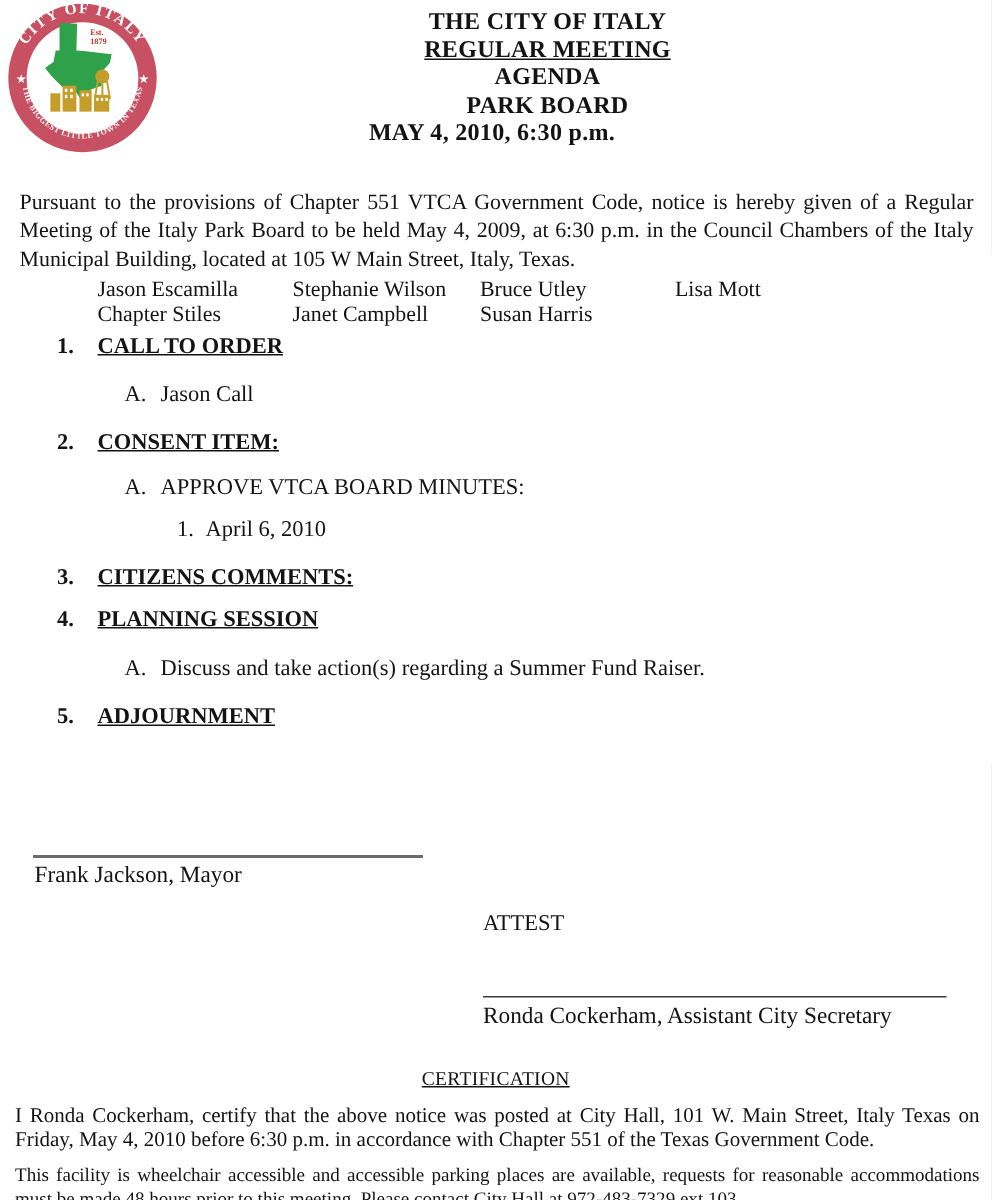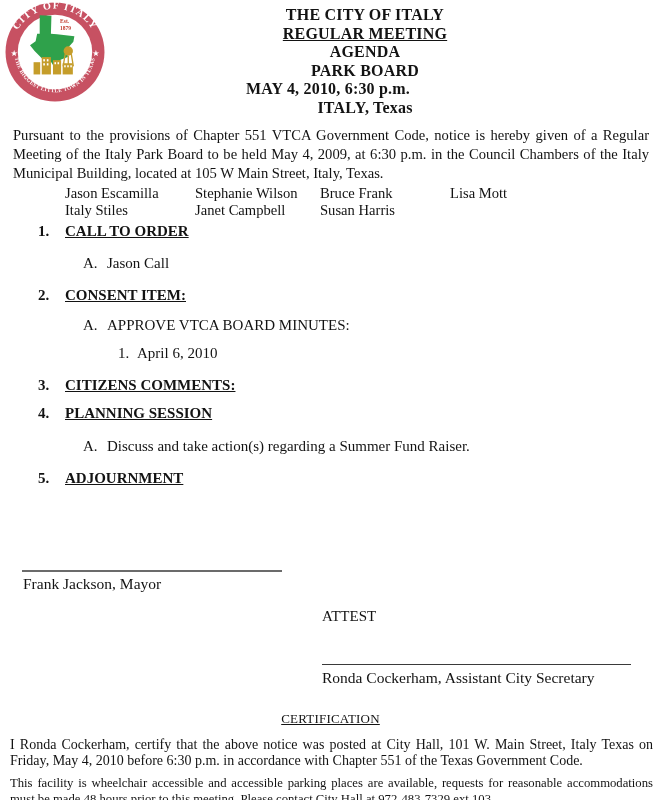--- a/index.html
+++ b/index.html
@@ -108,31 +108,30 @@
       </g>
     </svg>
   </div>
 
   <div class="header">
     <div class="hline">THE CITY OF ITALY</div>
     <div class="hline underline">REGULAR MEETING</div>
     <div class="hline">AGENDA</div>
     <div class="hline">PARK BOARD</div>
     <div class="hline shift-left">MAY 4, 2010, 6:30 p.m.</div>
-    <div class="hline">ITALY, Texas</div>
   </div>
 
   <div class="notice">Pursuant to the provisions of Chapter 551 VTCA Government Code, notice is hereby given of a Regular Meeting of the Italy Park Board to be held May 4, 2009, at 6:30 p.m. in the Council Chambers of the Italy Municipal Building, located at 105 W Main Street, Italy, Texas.</div>
 
   <div class="members">
     <span>Jason Escamilla</span>
     <span>Stephanie Wilson</span>
-    <span>Bruce Frank</span>
+    <span>Bruce Utley</span>
     <span>Lisa Mott</span>
-    <span>Italy Stiles</span>
+    <span>Chapter Stiles</span>
     <span>Janet Campbell</span>
     <span>Susan Harris</span>
     <span></span>
   </div>
 
   <div class="arow lvl1" style="top:223px">
     <span class="num">1.</span>
     <span class="txt">CALL TO ORDER</span>
   </div>
   <div class="arow lvl2" style="top:255px">

